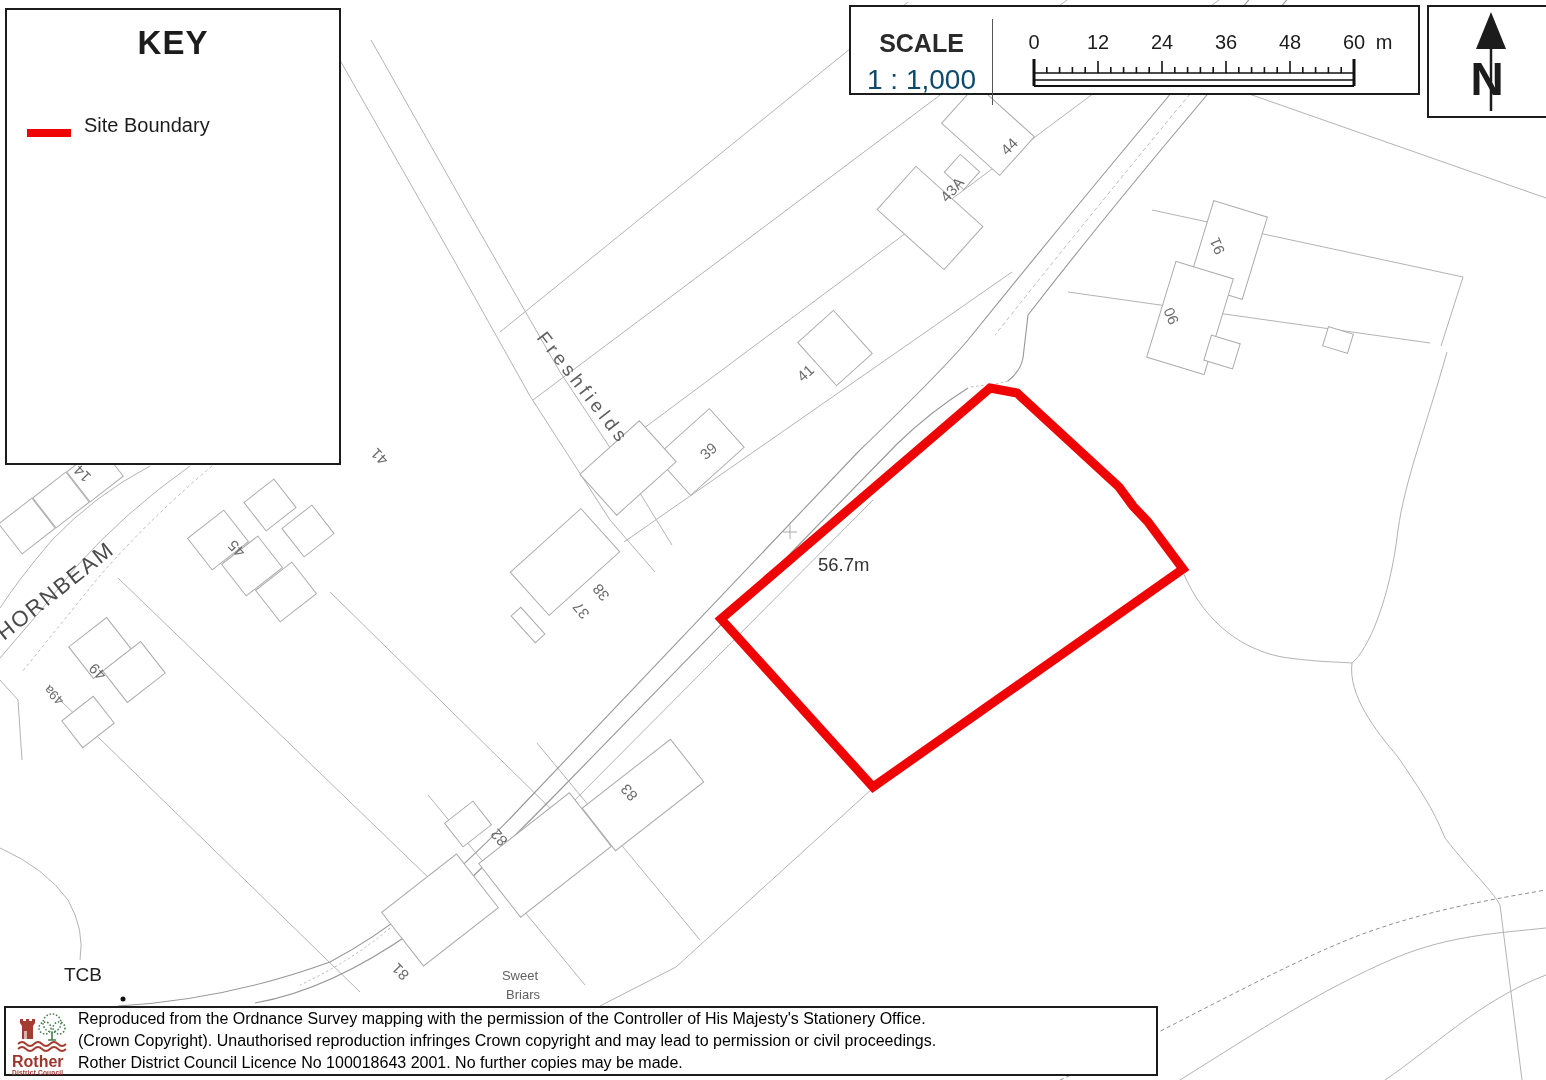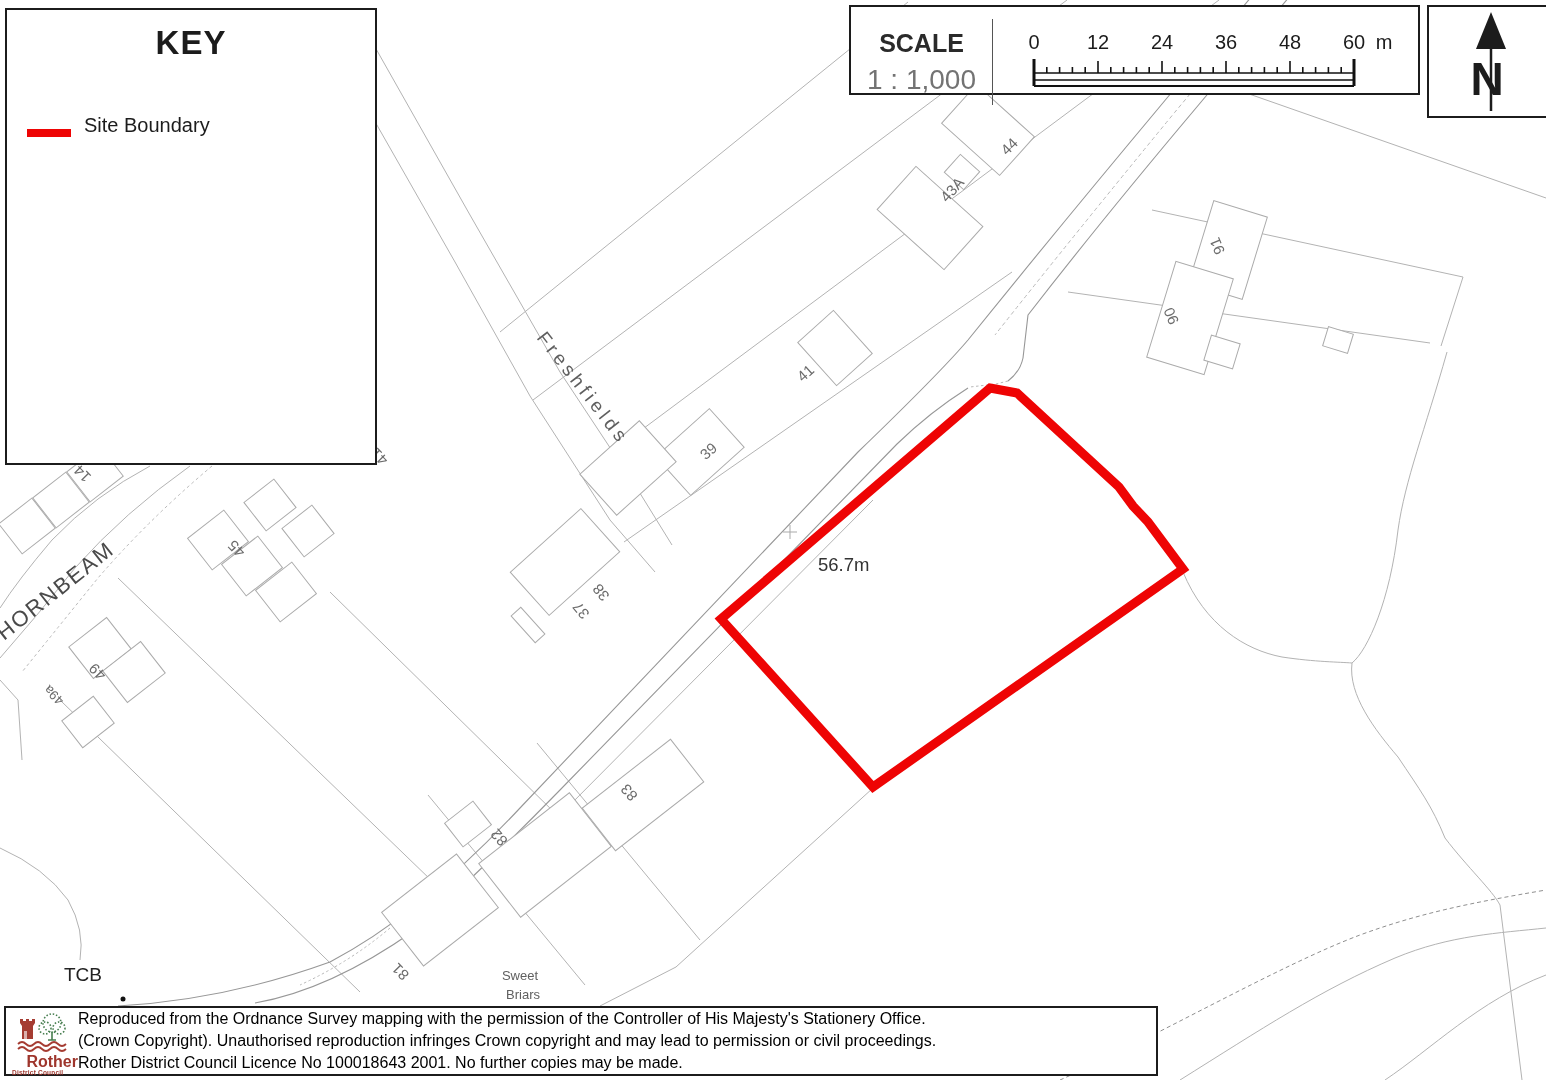--- a/index.html
+++ b/index.html
@@ -1,39 +1,39 @@
 <!DOCTYPE html>
 <html><head>
 <meta charset="utf-8">
 <style>
   html,body{margin:0;padding:0;background:#fff;width:1546px;height:1080px;overflow:hidden;
     font-family:"Liberation Sans", sans-serif;}
   #stage{position:relative;width:1546px;height:1080px;background:#fff;}
   #map{position:absolute;left:0;top:0;}
   .panel{position:absolute;background:#fff;border:2px solid #1c1c1c;box-sizing:border-box;}
   
-  #key-box{left:5px;top:8px;width:372px;height:457px;}
+  #key-box{left:5px;top:8px;width:336px;height:457px;}
   #key-title{text-align:center;font-size:33px;font-weight:bold;letter-spacing:1px;color:#1c1c1c;margin-top:14px;}
   .legend-row{display:flex;align-items:flex-end;margin:52px 0 0 20px;}
   .legend-swatch{width:44px;height:8px;margin-right:13px;}
   .legend-label{font-size:20px;color:#1c1c1c;}
   
   #scale-box{left:849px;top:5px;width:571px;height:90px;}
   #scale-left{position:absolute;left:0;top:0;width:141px;height:100%;text-align:center;}
   #scale-title{font-size:25px;font-weight:bold;color:#2a2a2a;margin-top:22px;}
-  #scale-ratio{font-size:28px;color:#737373;margin-top:6px;}
+  #scale-ratio{font-size:28px;color:#0c4a6e;margin-top:6px;}
   #scale-divider{position:absolute;left:141px;top:12px;height:86px;width:0;border-left:1.5px solid #555;}
   #scalebar-svg{position:absolute;left:165px;top:2px;}
   
   #north-box{left:1427px;top:5px;width:119px;height:113px;border-right:none;}
   
   #footer-box{left:4px;top:1006px;width:1154px;height:70px;border-width:2.5px;display:flex;align-items:center;}
   #footer-logo{width:66px;flex:0 0 66px;margin-left:6px;position:relative;top:1px;}
   #footer-text{font-size:16px;line-height:22px;color:#000000;}
-  .logo-word{font-size:16px;font-weight:bold;color:#9e352c;line-height:14px;margin-top:-2px;text-align:right;}
+  .logo-word{font-size:16px;font-weight:bold;color:#9e352c;line-height:14px;margin-top:-2px;}
   .logo-sub{font-size:6.5px;font-weight:bold;color:#9e352c;letter-spacing:.2px;}
   text{font-family:"Liberation Sans", sans-serif;}
 </style>
 </head>
 <body>
 
 <div id="stage">
 
   <svg id="map" width="1546" height="1080" viewBox="0 0 1546 1080">
     <g fill="none" stroke="#b3b3b3" stroke-width="1">

